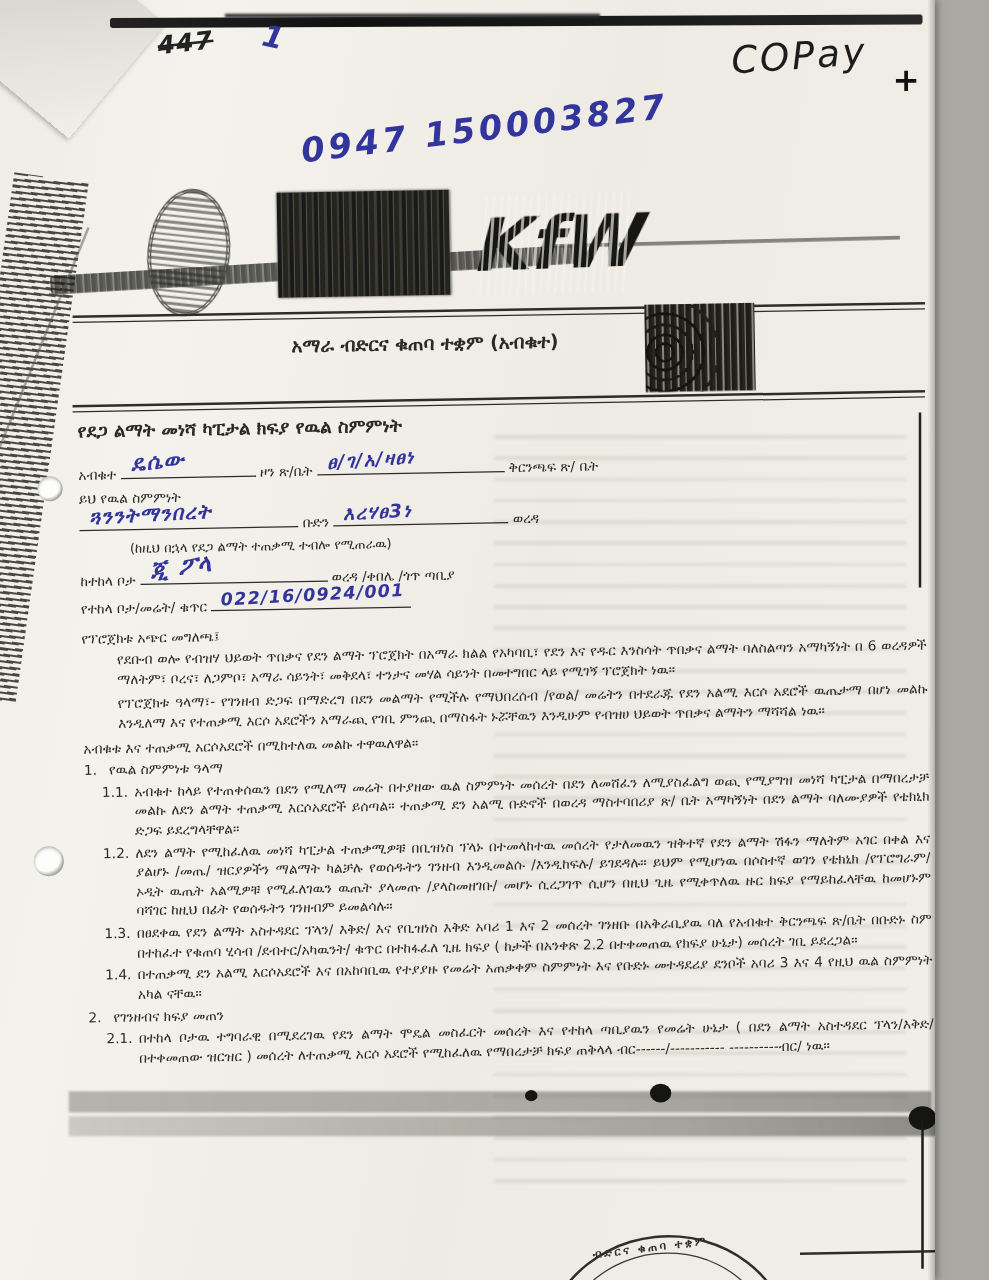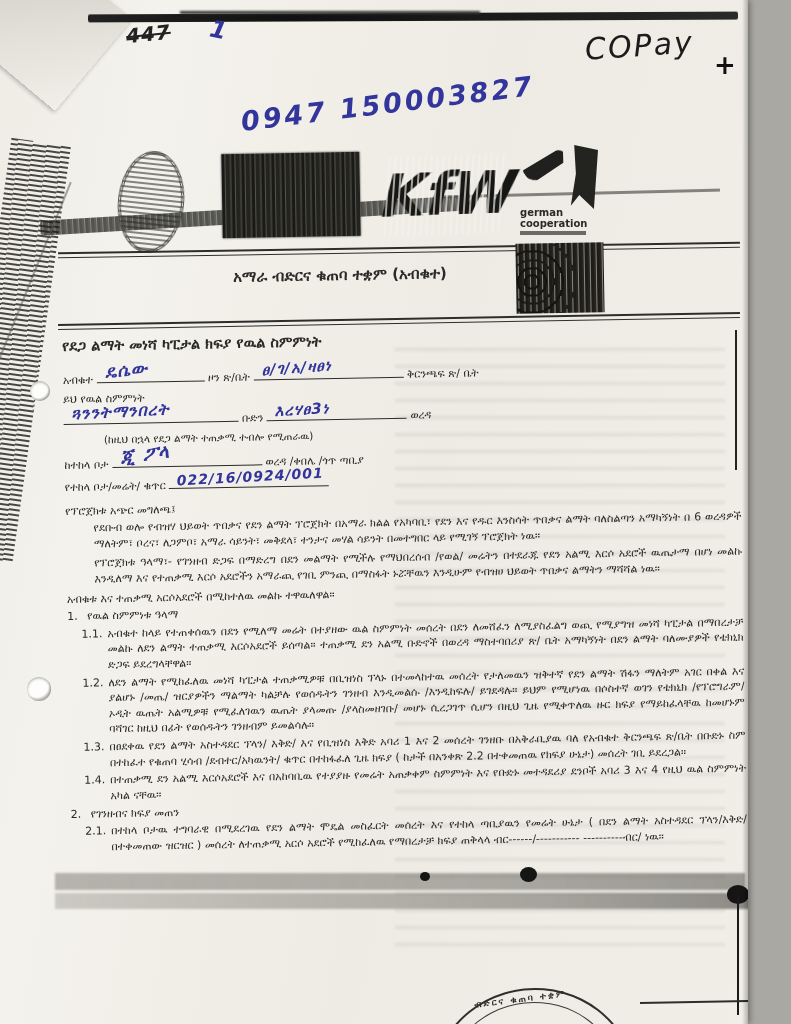--- a/index.html
+++ b/index.html
@@ -160,29 +160,20 @@
   <div class="mark-crossed hw hw-black">447</div>
   <div class="mark-tick hw hw-blue">1</div>
   <div class="mark-copy hw hw-black">COPay</div>
   <div class="mark-plus">+</div>
   <div class="serial hw hw-blue">0947 150003827</div>
 
   <div class="logos">
     <div class="oval-stamp"></div>
     <div class="block-stamp"></div>
     <div class="kfw">KfW</div>
-    <div class="gcoop">
-      <div class="wing1"></div>
-      <div class="body"></div>
-      <div class="txt">
-        <span>german</span><br>
-        <span>cooperation</span>
-      </div>
-      <div class="sub"></div>
-    </div>
   </div>
 
   <div class="rule r1a"></div>
   <div class="rule thin r1b"></div>
   <div class="org-title">አማራ ብድርና ቁጠባ ተቋም (አብቁተ)</div>
   <div class="sq-stamp"></div>
   <div class="rule r2a"></div>
   <div class="rule thin r2b"></div>
 
   <div class="content">

